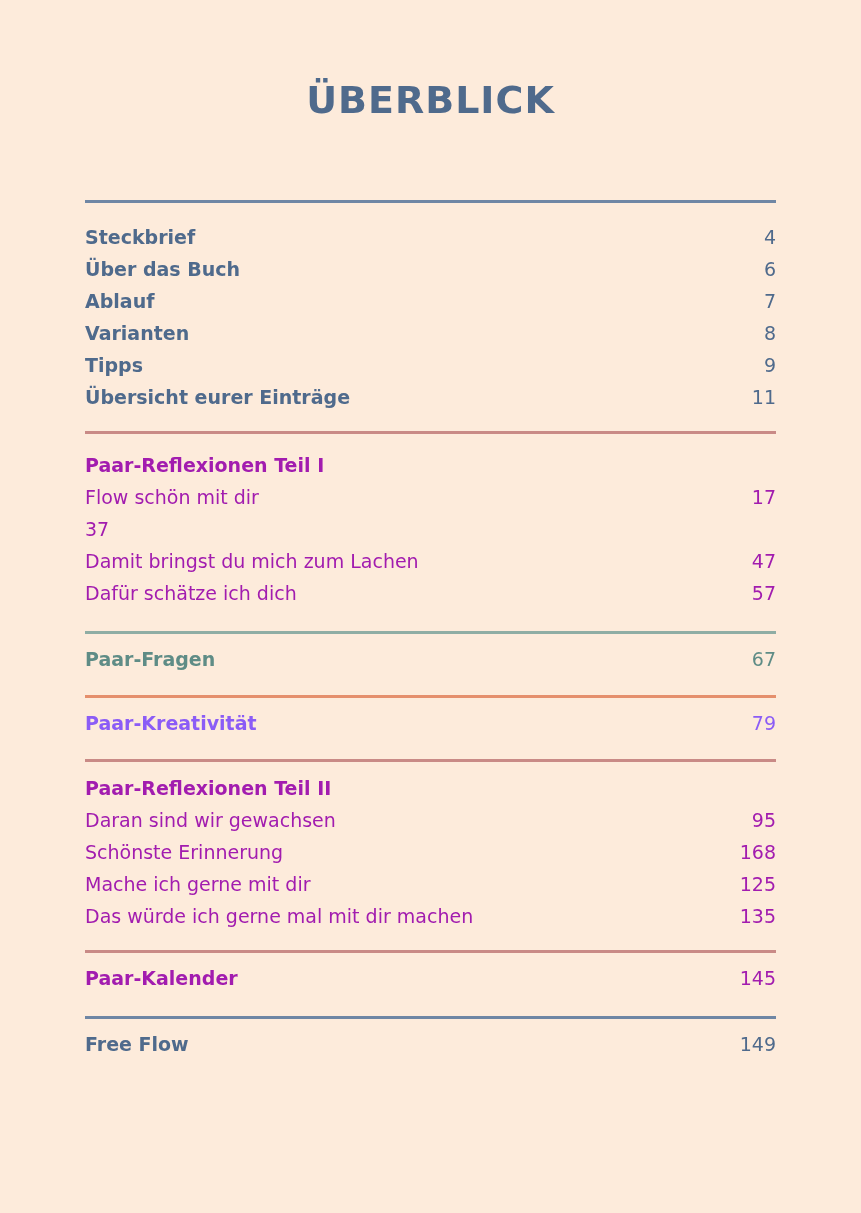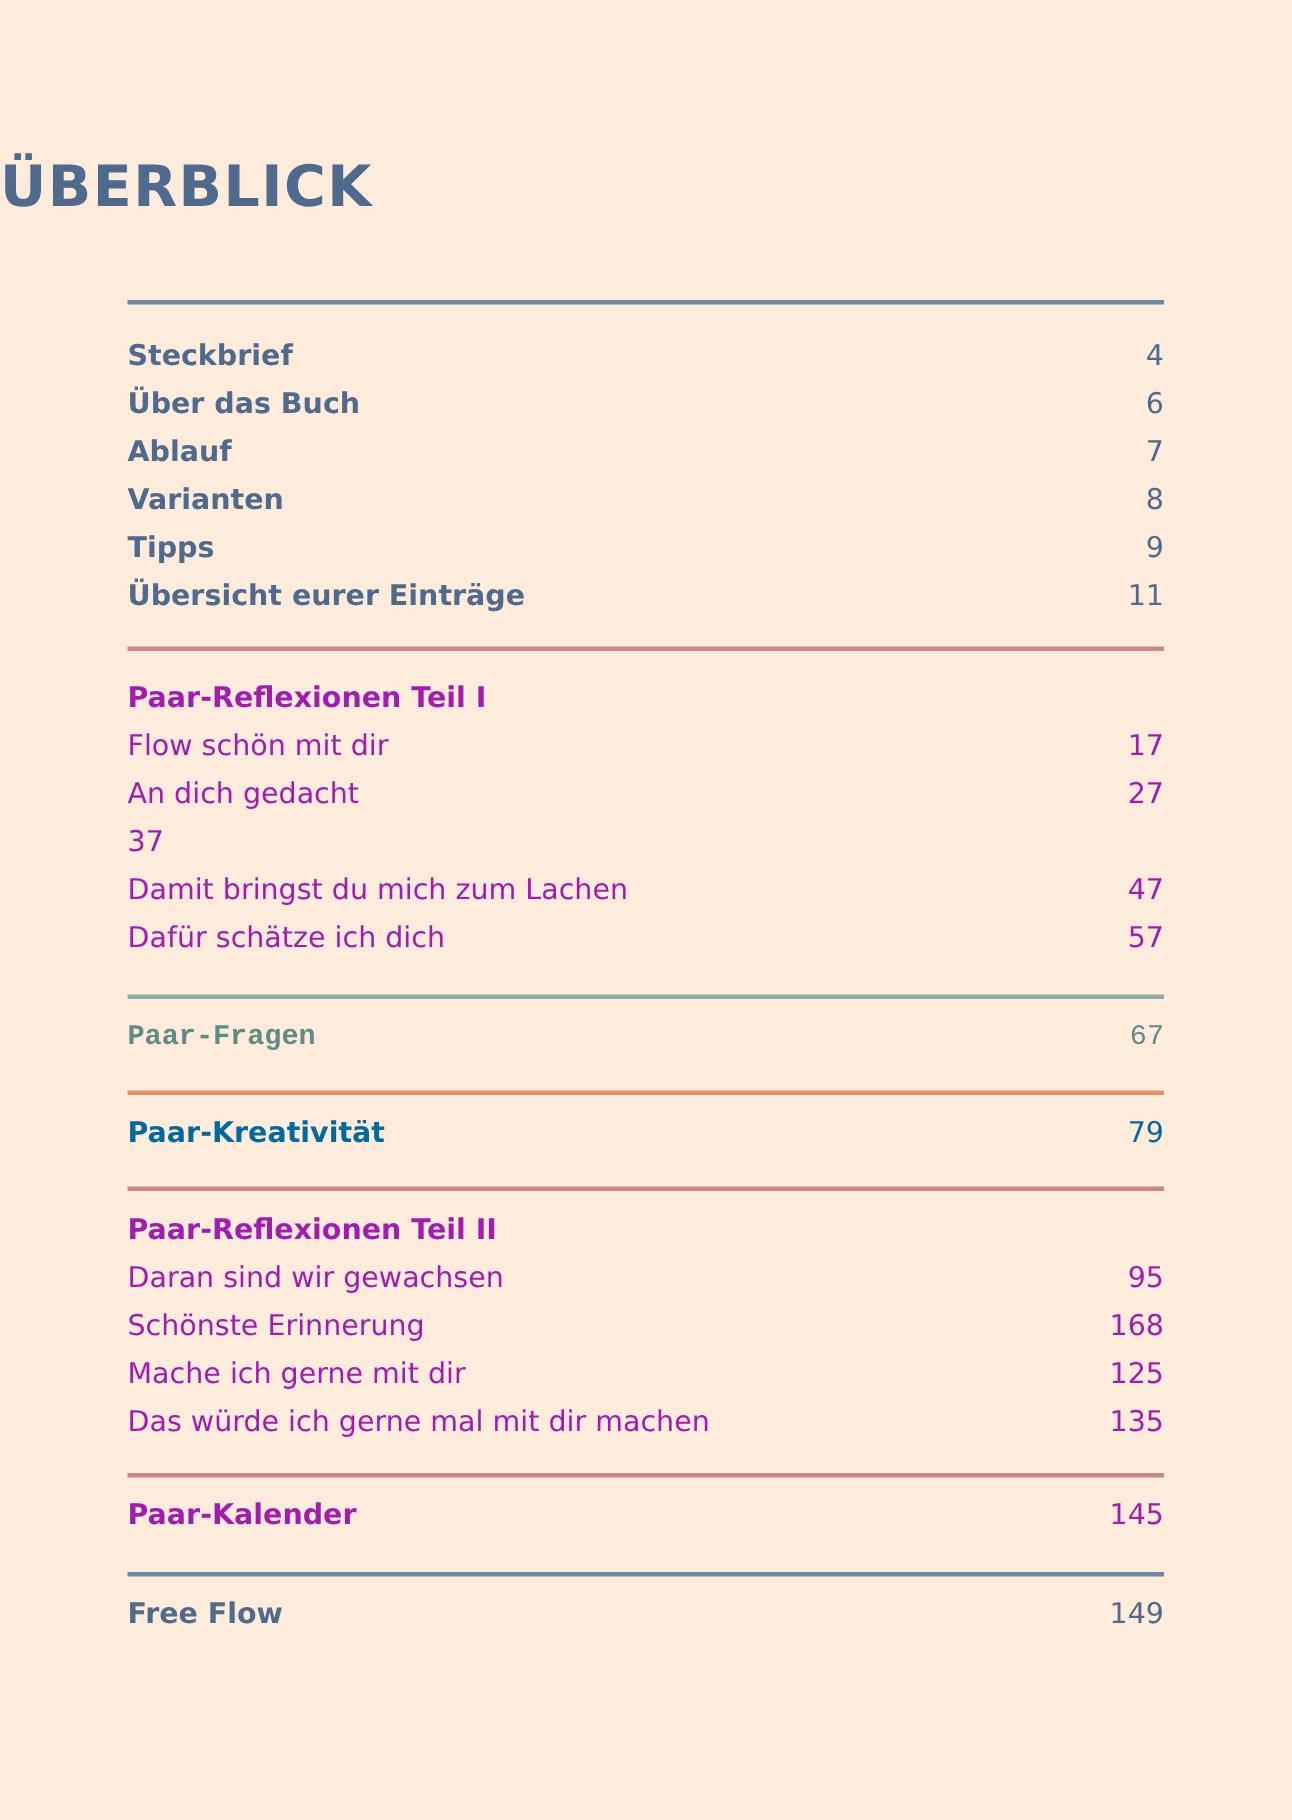--- a/index.html
+++ b/index.html
@@ -4,37 +4,37 @@
   <style>
     html, body { margin: 0; padding: 0; }
     body {
       width: 861px; height: 1213px;
       background: #fdebdb;
       font-family: "DejaVu Sans", sans-serif;
       position: relative; overflow: hidden;
     }
     .title {
       position: absolute; left: 0; top: 78px; width: 861px;
-      font-size: 38px; font-weight: bold;
-      color: #4f6a8c; letter-spacing: 1px; margin-top: 24px;
+      text-align: center; font-size: 38px; font-weight: bold;
+      color: #4f6a8c; letter-spacing: 1px;
     }
     .toc { position: absolute; left: 85px; width: 691px; top: 200px; }
     .section { position: relative; }
     .rule { height: 3px; width: 100%; }
     .row {
       display: flex; justify-content: space-between; align-items: flex-end;
       height: 32px; line-height: 32px; font-size: 19px;
     }
     .row .num { font-weight: normal; }
     .row.head .lbl { font-weight: bold; }
     .row.sub .lbl { font-weight: normal; }
     .sec-blue { color: #4f6a8c; }
     .sec-red { color: #a21caf; }
-    .sec-teal { color: #5f8c86; font-family: Liberation Mono, monospace; }
-    .sec-orange { color: #0369a1; }
+    .sec-teal { color: #5f8c86; }
+    .sec-orange { color: #8b5cf6; }
   </style>
 </head>
 <body>
 
 <div class="title">ÜBERBLICK</div>
 
 <div class="toc">
 
   <div class="section sec-blue">
     <div class="rule" style="background:#6f86a4;"></div>
@@ -68,24 +68,20 @@
 
   <div class="section sec-red">
     <div class="rule" style="background:#c98a86;"></div>
     <div style="height:15px"></div>
     <div class="row head">
         <span class="lbl">Paar-Reflexionen Teil I</span>
       </div>
     <div class="row sub">
         <span class="lbl">Flow schön mit dir</span>
         <span class="num">17</span>
-      </div>
-    <div class="row sub">
-        <span class="lbl">An dich gedacht</span>
-        <span class="num">27</span>
       </div>
     <div class="row sub">
         <span class="num">37</span>
       </div>
     <div class="row sub">
         <span class="lbl">Damit bringst du mich zum Lachen</span>
         <span class="num">47</span>
       </div>
     <div class="row sub">
         <span class="lbl">Dafür schätze ich dich</span>

